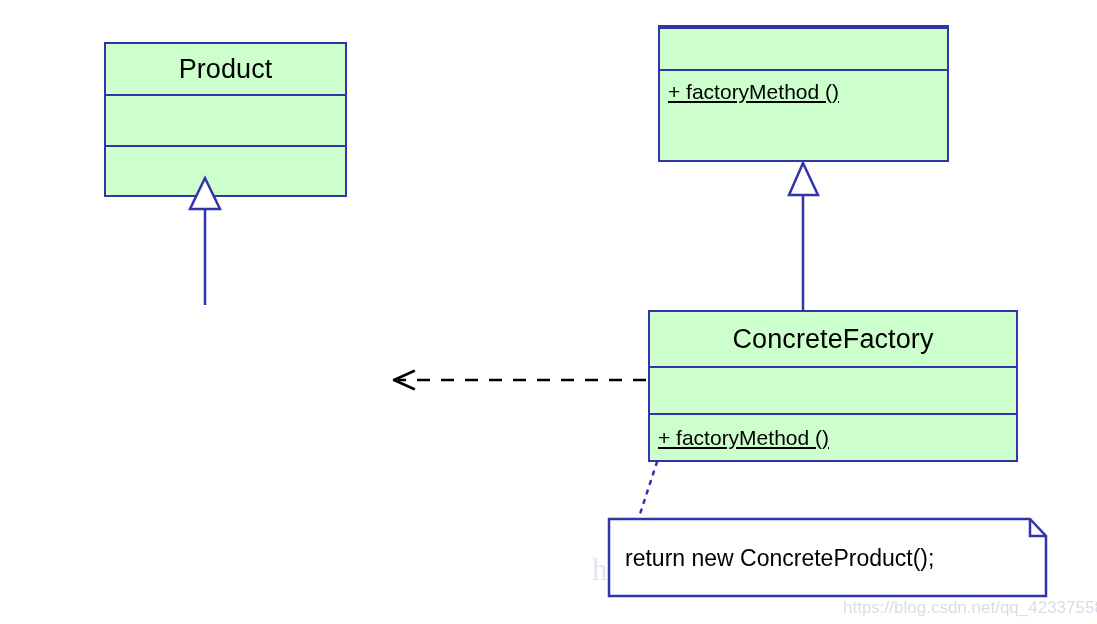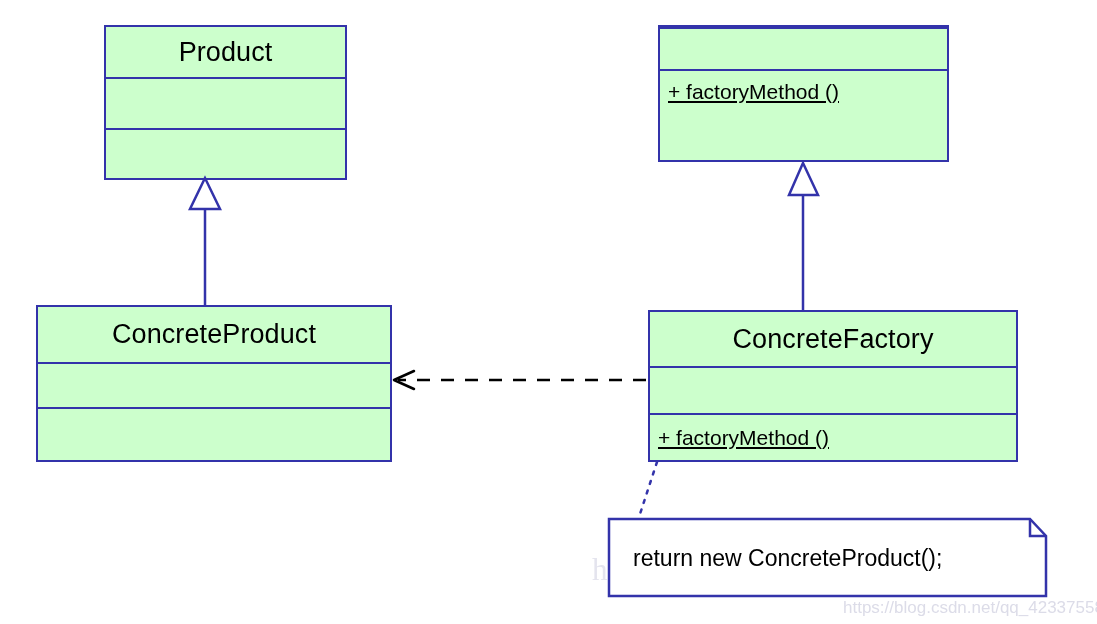--- a/index.html
+++ b/index.html
@@ -56,21 +56,21 @@
     position: absolute;
     box-sizing: border-box;
     background: #ffffff;
   }
   .uml-note .note-body {
     position: absolute;
     inset: 0;
     display: flex;
     align-items: center;
     justify-content: flex-start;
-    padding-left: 24px;
+    padding-left: 16px;
     font-size: 23px;
     color: #000000;
     z-index: 2;
   }
 
   
   #connectors {
     position: absolute;
     left: 0;
     top: 0;
@@ -135,36 +135,31 @@
       <line x1="657" y1="462" x2="639" y2="517" stroke="#3333aa" stroke-width="2.5" stroke-dasharray="3 7" stroke-linecap="round"></line>
     </g>
 
     
     <g>
       <path d="M 609 519 L 1030 519 L 1046 536 L 1046 596 L 609 596 Z" fill="#ffffff" stroke="#3333aa" stroke-width="2.5" stroke-linejoin="miter"></path>
       <path d="M 1030 519 L 1030 536 L 1046 536" fill="none" stroke="#3333aa" stroke-width="2.5"></path>
     </g>
   </svg>
 
-  <div class="uml-class" id="cls-product" style="left:104px; top:25px; width:243px; height:155px;">
+  <div class="uml-class" id="cls-product" style="left:104px; top:42px; width:243px; height:155px;">
     <div class="uml-row title" style="height:51px;">Product</div>
     <div class="uml-row sep empty" style="height:51px;"></div>
     <div class="uml-row sep empty" style="height:51px;"></div>
   </div>
 
   <div class="uml-class" id="cls-factory" style="left:658px; top:25px; width:291px; height:137px;">
     <div class="uml-row sep empty" style="height:42px;"></div>
     <div class="uml-row sep member" style="height:43px;">+  factoryMethod ()</div>
   </div>
 
-  <div class="uml-class" id="cls-concrete-product" style="left:36px; top:305px; width:356px; height:157px;">
-    <div class="uml-row title" style="height:56px;">ConcreteProduct</div>
-    <div class="uml-row sep empty" style="height:45px;"></div>
-    <div class="uml-row sep empty" style="height:54px;"></div>
-  </div>
 
   <div class="uml-class" id="cls-concrete-factory" style="left:648px; top:310px; width:370px; height:152px;">
     <div class="uml-row title" style="height:54px;">ConcreteFactory</div>
     <div class="uml-row sep empty" style="height:47px;"></div>
     <div class="uml-row sep member" style="height:47px;">+  factoryMethod ()</div>
   </div>
 
   <div class="uml-note" style="left:609px; top:519px; width:438px; height:78px;">
     <div class="note-body">return new ConcreteProduct();</div>
   </div>

